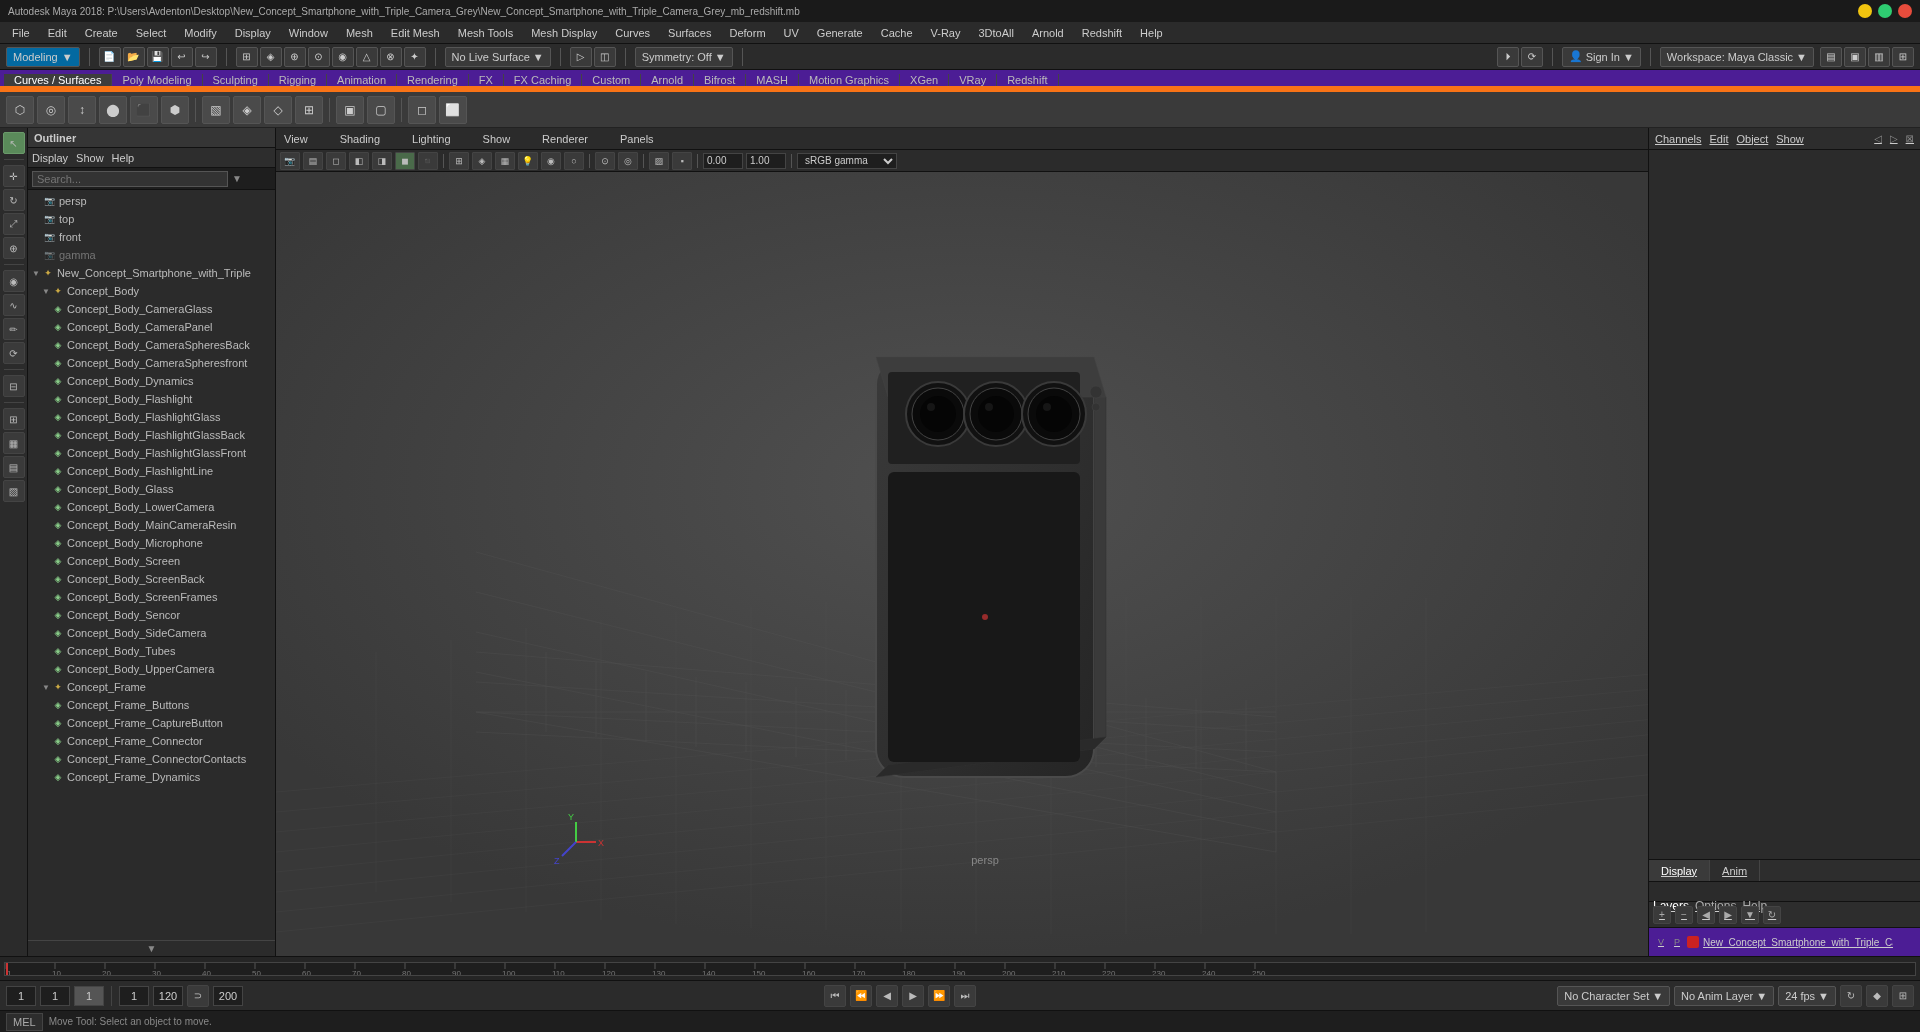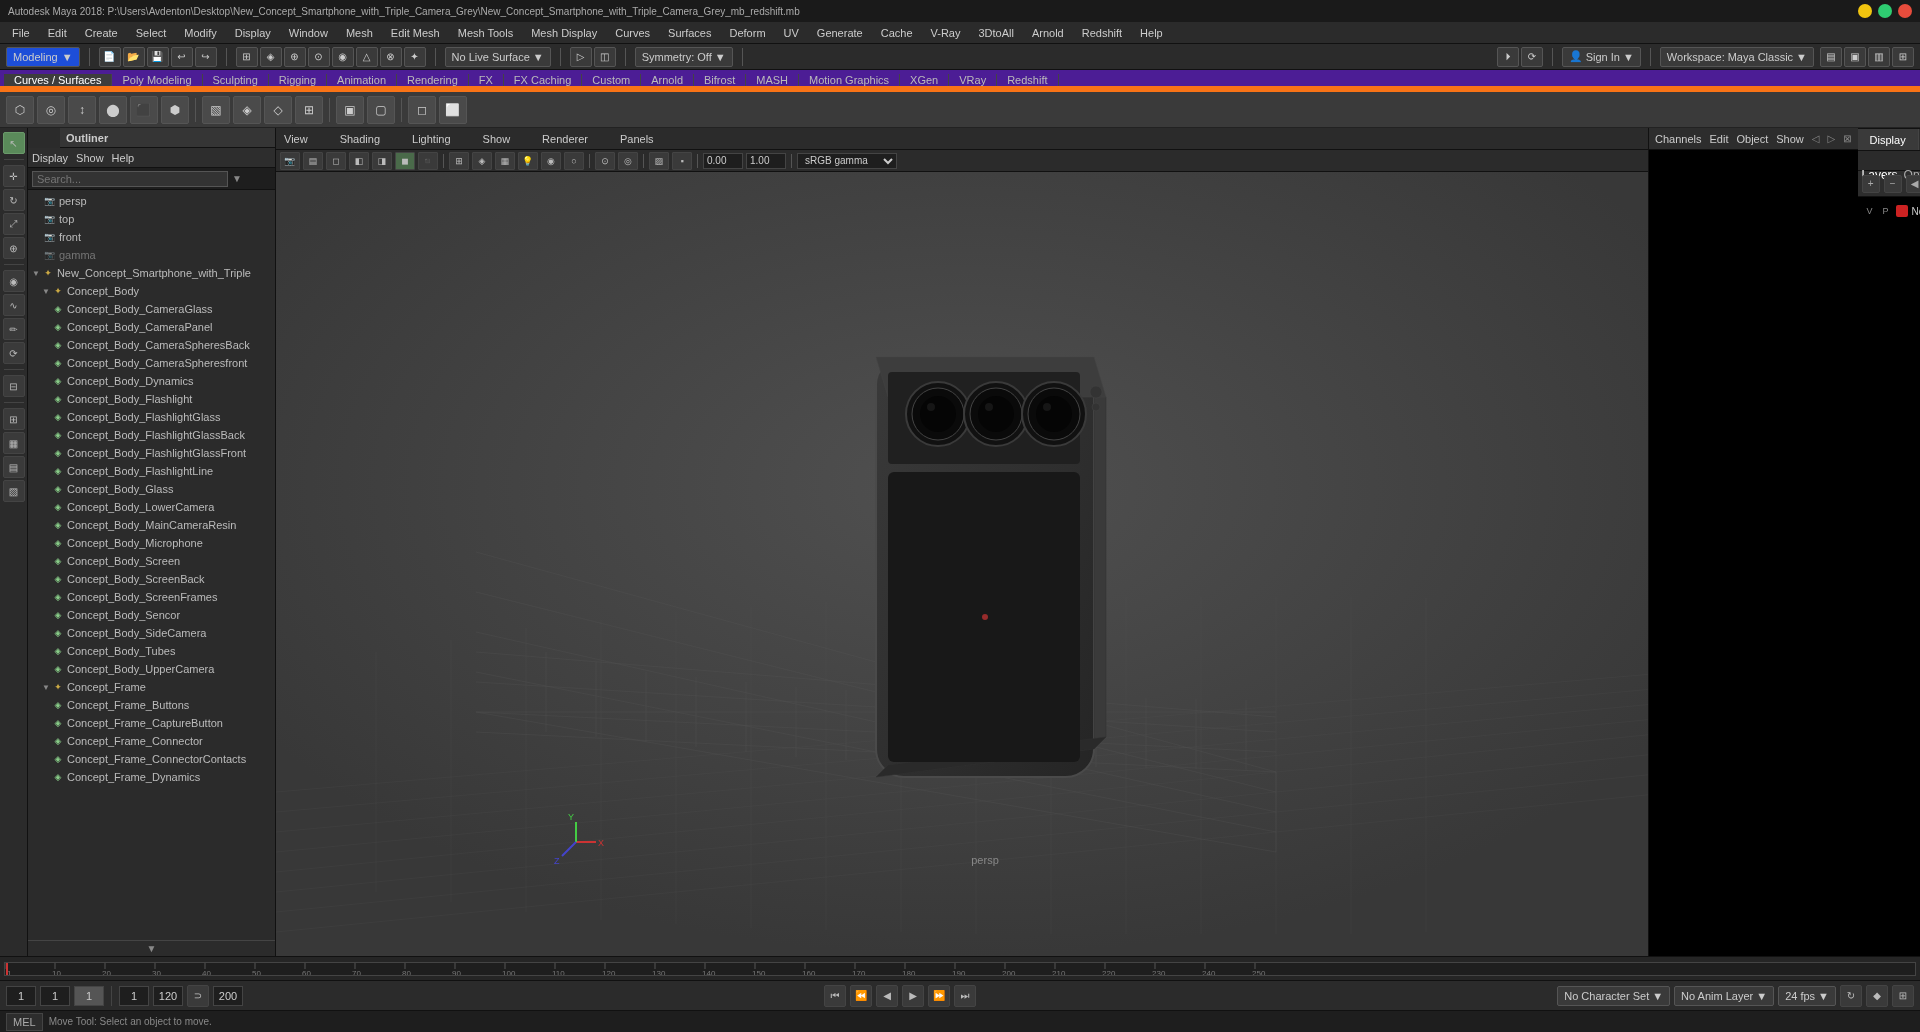--- a/index.html
+++ b/index.html
@@ -52,21 +52,21 @@
     #mode-selector {
       background: #2b2b2b;
       height: 26px;
       display: flex;
       align-items: center;
       padding: 0 6px;
       gap: 6px;
       border-bottom: 1px solid #111;
     }
     .mode-dropdown {
-      background: #1d4ed8;
+      background: #0369a1;
       border: 1px solid #555;
       color: #ccc;
       font-size: 11px;
       padding: 2px 6px;
       border-radius: 2px;
       height: 20px;
       display: flex;
       align-items: center;
       gap: 4px;
       cursor: pointer;
@@ -190,21 +190,20 @@
     #outliner-header {
       height: 20px;
       background: #353535;
       display: flex;
       align-items: center;
       padding: 0 6px;
       border-bottom: 1px solid #111;
       font-size: 11px;
       font-weight: bold;
       color: #ccc;
-      margin-left: 32px;
     }
     #outliner-menu-bar {
       height: 20px;
       background: #2d2d2d;
       display: flex;
       align-items: center;
       padding: 0 4px;
       gap: 8px;
       border-bottom: 1px solid #111;
     }
@@ -315,24 +314,25 @@
     #viewport-canvas {
       flex: 1;
       background: #4a4a4a;
       position: relative;
       overflow: hidden;
     }
 
     
     #right-panel {
       width: 272px;
-      background: #000000;
-      display: flex;
-      flex-direction: row;
+      background: #4c1d95;
+      display: flex;
+      flex-direction: column;
       border-left: 1px solid #111;
+      text-decoration: underline;
     }
     #right-header {
       height: 22px;
       background: #2d2d2d;
       display: flex;
       align-items: center;
       padding: 0 6px;
       gap: 8px;
       border-bottom: 1px solid #111;
     }

